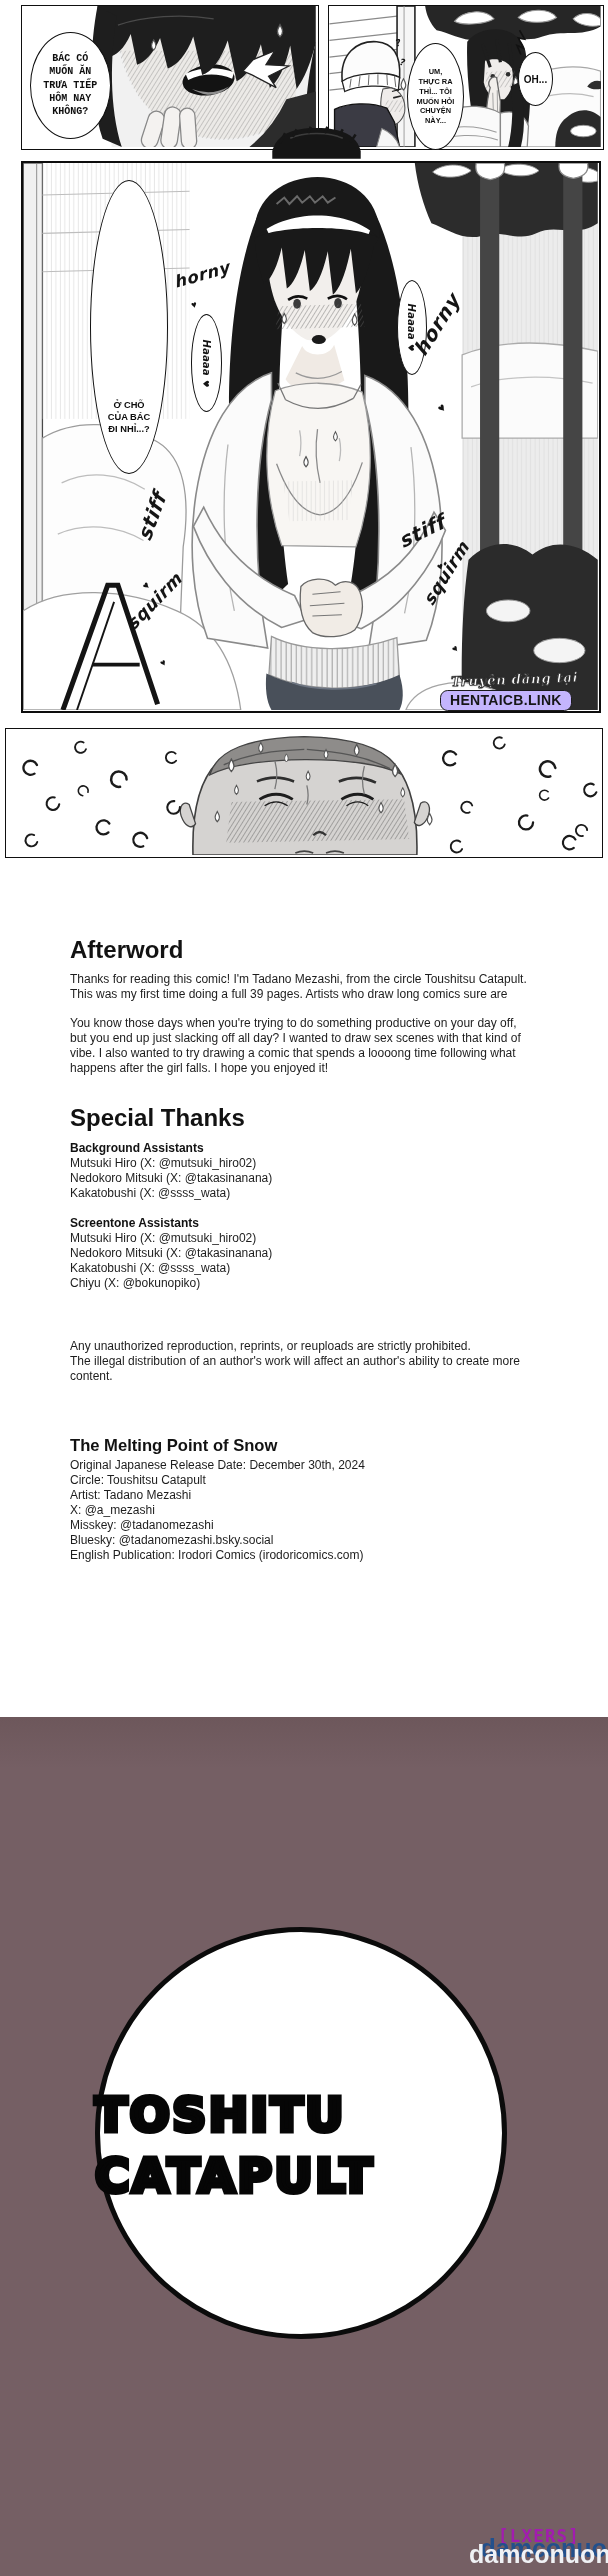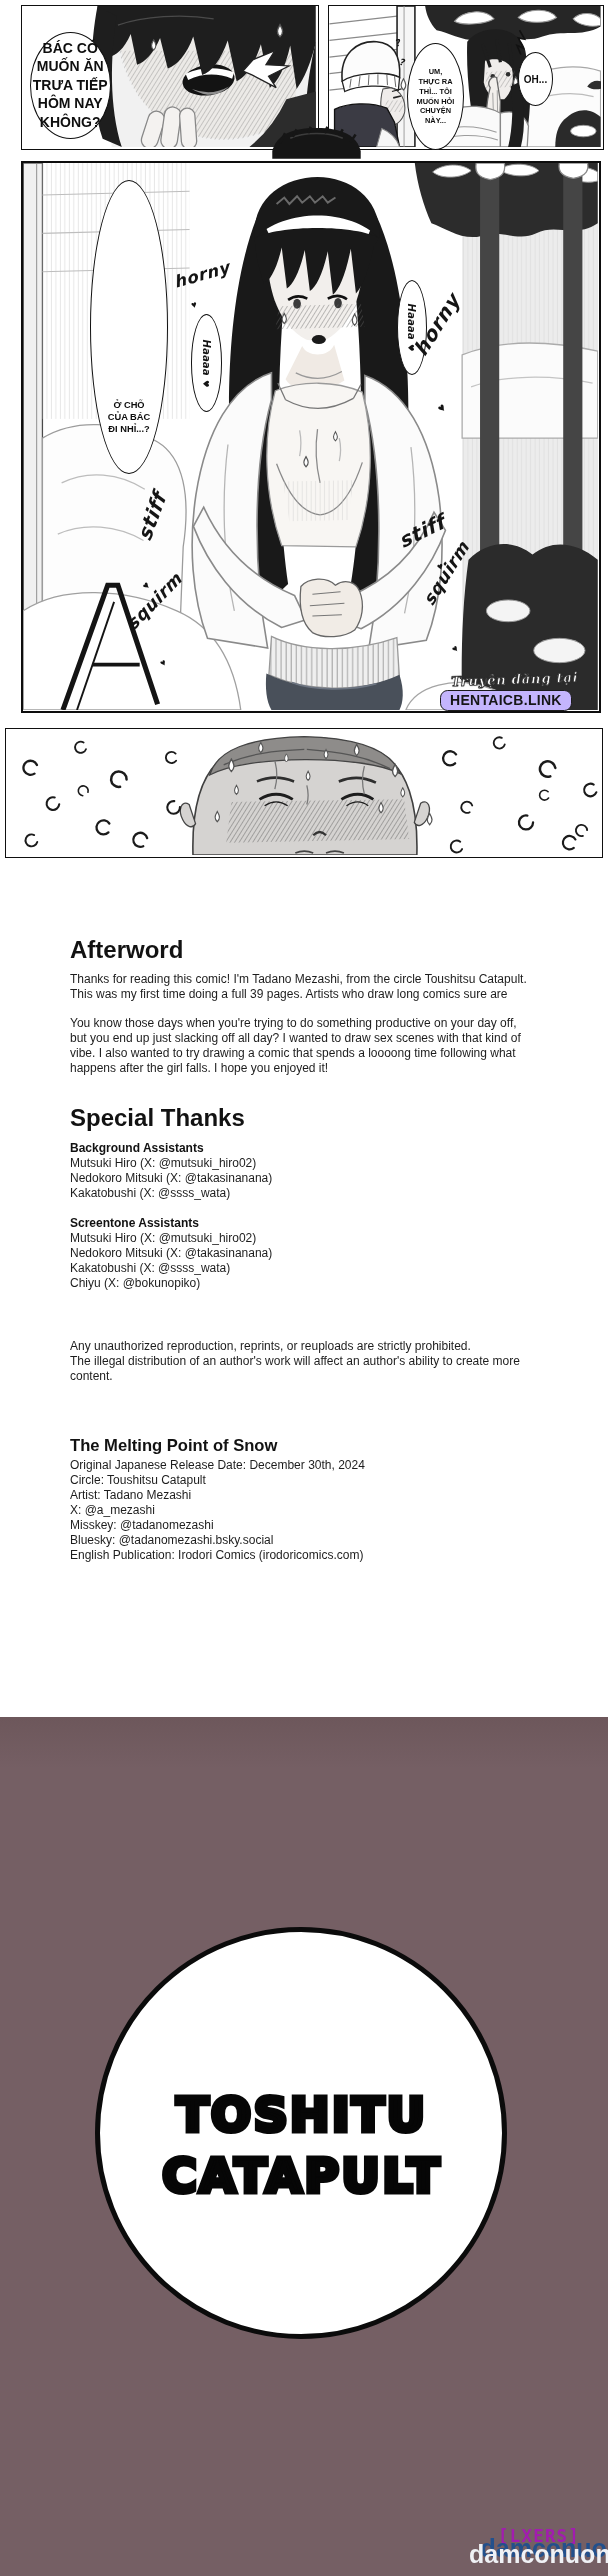--- a/index.html
+++ b/index.html
@@ -38,21 +38,21 @@
   .afterword h1 { font:700 24px/28px "Liberation Sans", sans-serif; color:#121212; margin:0 0 7.7px 0; }
   .afterword .body-line { font:400 12px/15px "Liberation Sans", sans-serif; }
   .gap-s { height:14.7px; } .gap-m { height:28px; } .gap-th { height:9px; }
   .subhead { font:700 12px/15px "Liberation Sans", sans-serif; color:#121212; }
   .credits-head { font:700 16.6px/19px "Liberation Sans", sans-serif; color:#121212; margin:0 0 3.2px 0; }
 
   
   .back-cover { position:absolute; left:0; top:1717px; width:608px; height:859px; }
   .logo-circle { position:absolute; left:95px; top:1927px; width:402px; height:402px;
                  background:#ffffff; border:5.8px solid #0b0b0b; border-radius:50%; }
-  .logo-text { position:absolute; left:95px; top:1927px; width:414px; text-align:center;
+  .logo-text { position:absolute; left:95px; top:1927px; width:414px; 
                padding-top:157px; font-family:"DejaVu Sans", sans-serif; font-weight:700;
                font-size:47px; line-height:61px; letter-spacing:2.6px; color:#060606;
                -webkit-text-stroke:5.1px #060606; }
   .footer-tag { position:absolute; right:28px; top:2527px; font:700 17.3px/19px "DejaVu Sans Mono", monospace;
                 letter-spacing:1.3px; }
   .site-wm { position:absolute; left:469px; top:2540px; width:141px; height:36px;
              font:700 25px/28px "Liberation Sans", sans-serif; }
   .site-wm .blue { position:absolute; left:11.5px; top:-6.4px; }
   .site-wm .white { position:absolute; left:0; top:0; }
 </style>
@@ -84,21 +84,21 @@
       <use href="#p1drop" transform="translate(404,40) scale(1.2)"></use>
       <use href="#p1drop" transform="translate(206,62) scale(1)"></use>
       <g stroke="#888" fill="#f4f2f0" stroke-width="2">
         <rect x="192" y="164" width="26" height="60" rx="13" transform="rotate(18 205 194)"></rect>
         <rect x="220" y="158" width="26" height="66" rx="13" transform="rotate(8 233 191)"></rect>
         <rect x="248" y="160" width="24" height="64" rx="12" transform="rotate(-4 260 192)"></rect>
       </g>
       <path d="M414,146 L460,134 V221 H356 Q392,192 414,146 Z" fill="#2c2c2c"></path>
     </svg>
     <div class="bubble" style="left:7.7px; top:25.6px; width:79px; height:105px;">
-      <div class="btxt" style="font-size:14px;">BÁC CÓ
+      <div class="btxt" style="font-size:10px;font-family:Liberation Mono, monospace;">BÁC CÓ
 MUỐN ĂN
 TRƯA TIẾP
 HÔM NAY
 KHÔNG?</div>
     </div>
   </div>
 
   <div class="panel" style="left:328px; top:5.1px; width:276px; height:145px; border:1.9px solid #0f0f0f; box-sizing:border-box;">
     <svg width="272" height="141" viewBox="0 0 425 221">
       <defs>

